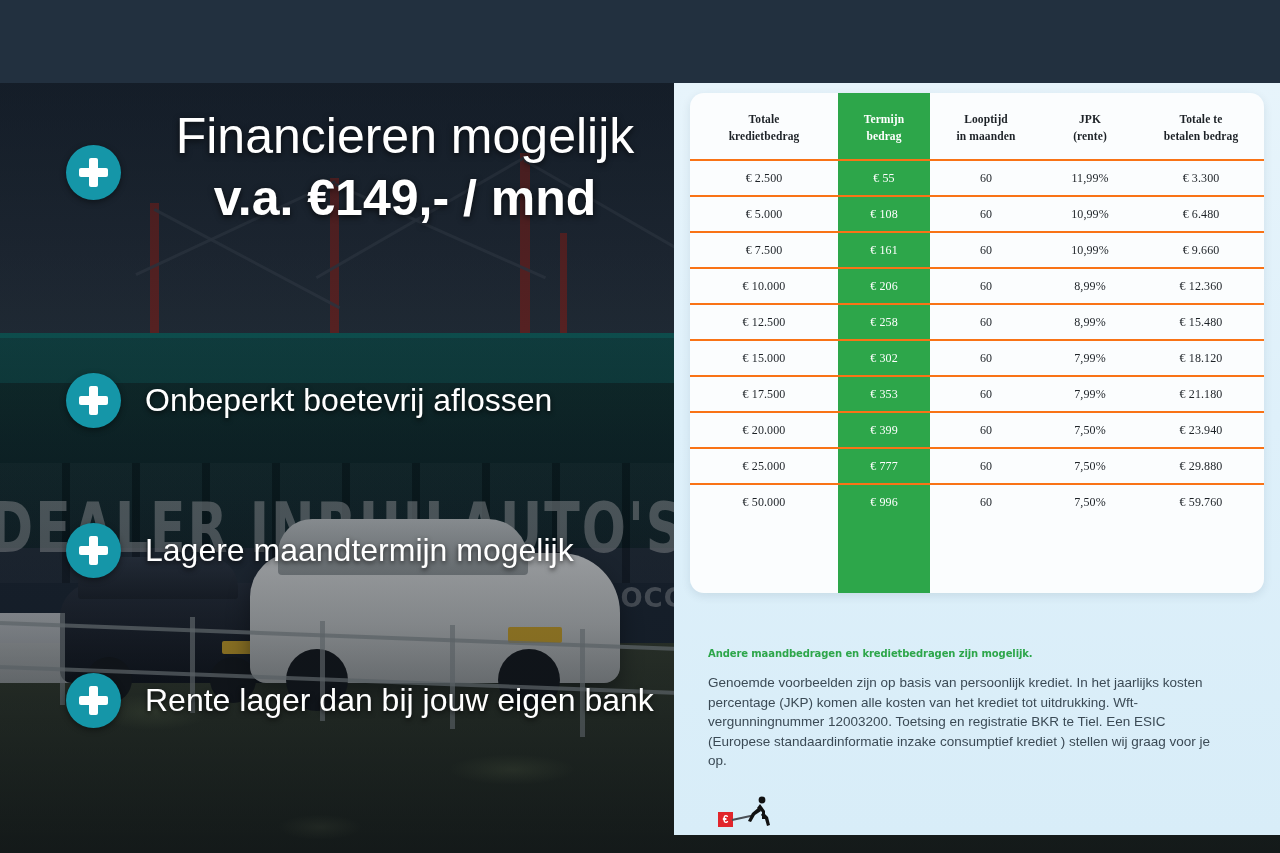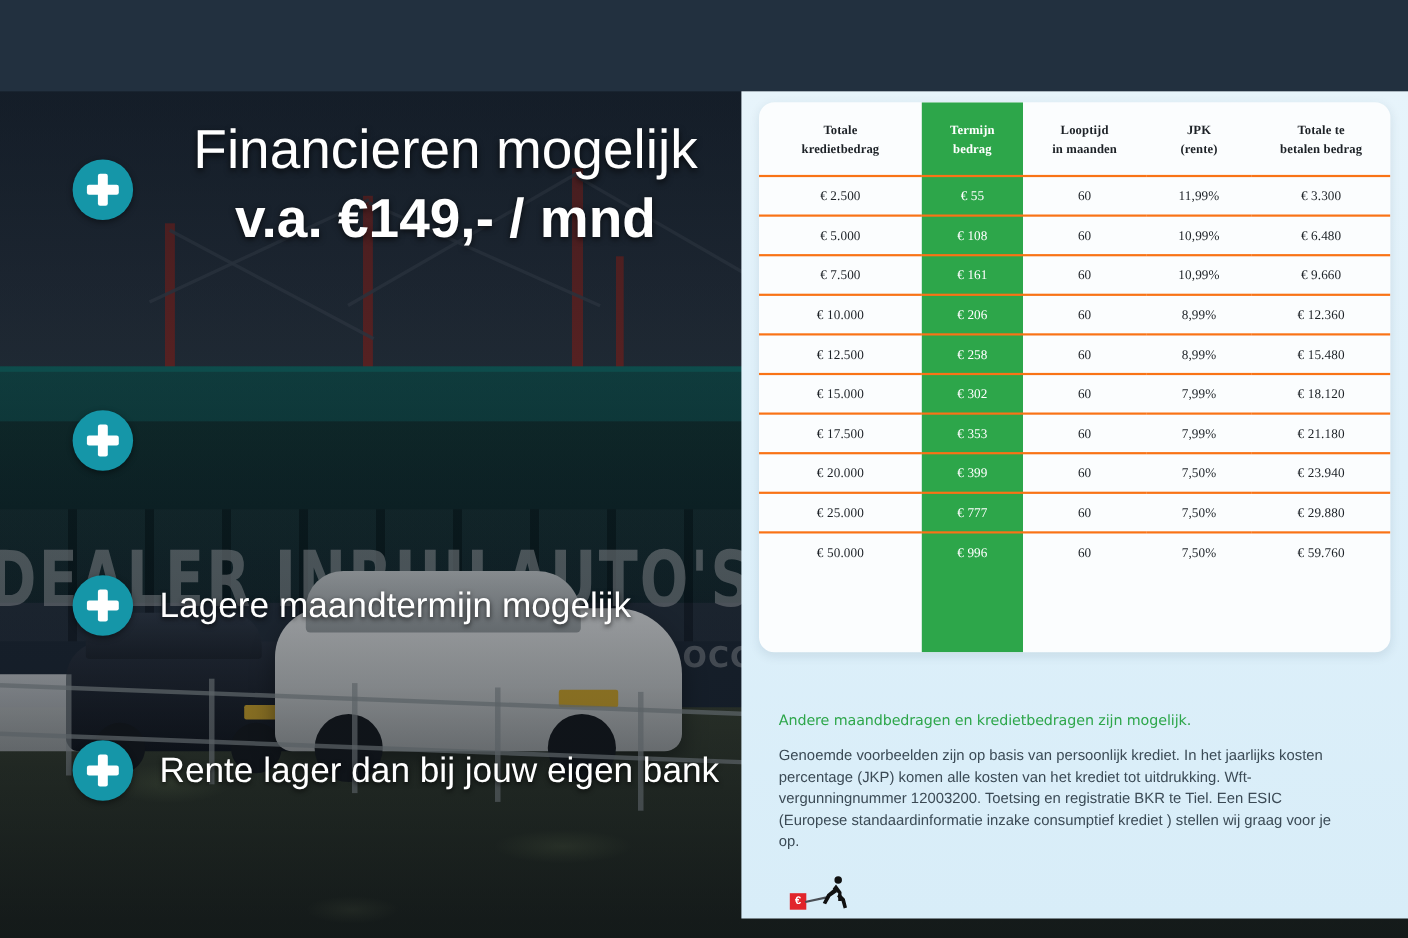--- a/index.html
+++ b/index.html
@@ -175,21 +175,21 @@
     letter-spacing:.1px;
   }
   table.rates tr.head th{border:none;}
   table.rates th.c2,table.rates td.c2{color:#ffffff;position:relative;}
   .col1{width:148px;}.col2{width:92px;}.col3{width:112px;}.col4{width:96px;}.col5{width:126px;}
 
   .note{
     position:absolute;left:34px;top:565px;width:520px;
   }
   .note-title{
-    color:#2da64a;font-weight:normal;font-size:13px;
+    color:#2da64a;font-weight:bold;font-size:10px;
     font-family:"DejaVu Sans",sans-serif;letter-spacing:-.1px;
   }
   .note-body{
     margin-top:14px;color:#3b4a55;font-size:13.5px;line-height:19.5px;
     font-family:"Liberation Sans",sans-serif;
   }
   .warn{
     position:absolute;left:34px;top:712px;width:540px;
     display:flex;align-items:center;
   }
@@ -270,20 +270,21 @@
       <div class="pluscircle"></div>
     </div>
 
     <div class="headline">
       <div class="l1">Financieren mogelijk</div>
       <div class="l2">v.a. €149,- / mnd</div>
     </div>
 
     <div class="bullet b1">
       <div class="pluscircle"></div>
+      <div class="btext">Onbeperkt boetevrij aflossen</div>
     </div>
 
     <div class="bullet b3">
       <div class="pluscircle"></div>
       <div class="btext">Rente lager dan bij jouw eigen bank</div>
     </div>
 
     <div class="bullet b2">
       <div class="pluscircle"></div>
       <div class="btext">Lagere maandtermijn mogelijk</div>

